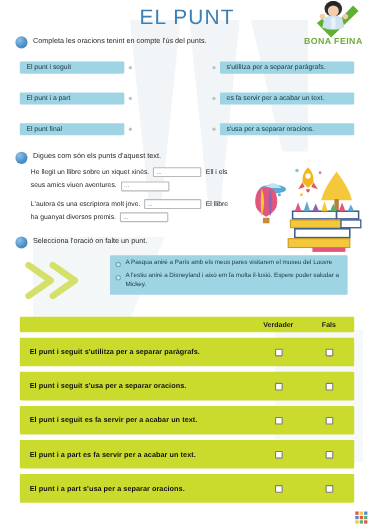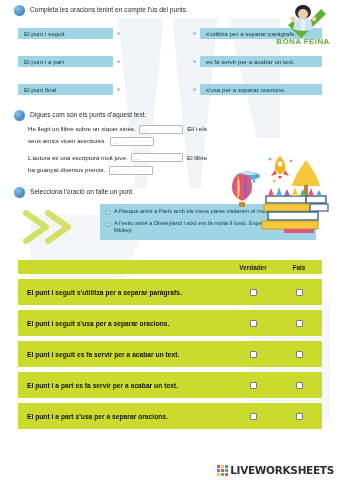--- a/index.html
+++ b/index.html
@@ -189,20 +189,21 @@
 <div class="page">
 
   <div class="wm wm1"></div>
   <div class="wm wm2"></div>
   <div class="wm wm3"></div>
   <div class="wm wm4"></div>
   <div class="wm wm5"></div>
 
   <div class="content">
 
+    <div class="title">EL PUNT</div>
 
     <div class="badge">
       <svg class="bsvg" width="60" height="34" viewBox="0 0 60 34">
 
         <path d="M20 16 L28 25 L48 4 L53 9 L28 33 L15 20 Z" fill="#5fb033"></path>
 
         <ellipse cx="30" cy="7" rx="8" ry="7" fill="#2e2e33"></ellipse>
         <circle cx="30" cy="9" r="5" fill="#f2cda8"></circle>
         <path d="M24 6 q6 -5 12 0 q-1 -6 -6 -6 q-5 0 -6 6 Z" fill="#23232a"></path>
         <path d="M22 15 q8 -4 16 0 l2 9 q-10 4 -20 0 Z" fill="#cfe2ef"></path>
@@ -401,16 +402,15 @@
       <i style="background:#e2574c"></i>
         <i style="background:#f5c83c"></i>
         <i style="background:#4a8fc7"></i>
       <i style="background:#4a8fc7"></i>
         <i style="background:#e2574c"></i>
         <i style="background:#5bb06a"></i>
       <i style="background:#f5c83c"></i>
         <i style="background:#5bb06a"></i>
         <i style="background:#e2574c"></i>
     </div>
-    <div class="lw-text">LIVEWORKSHEETS</div>
   </div>
 
 </div>
 
 </body></html>

